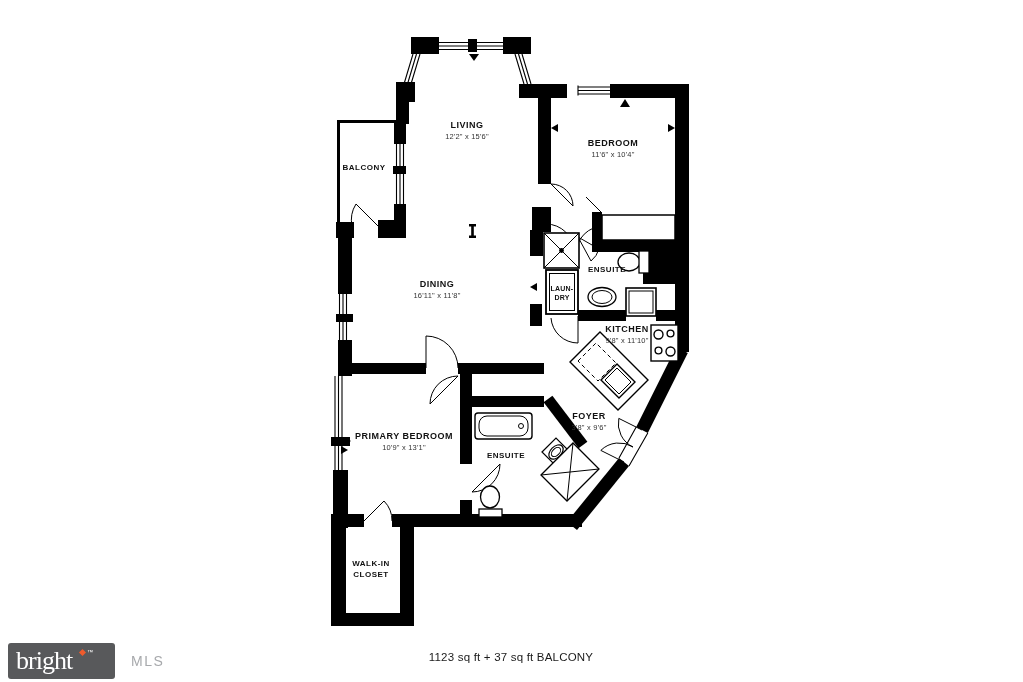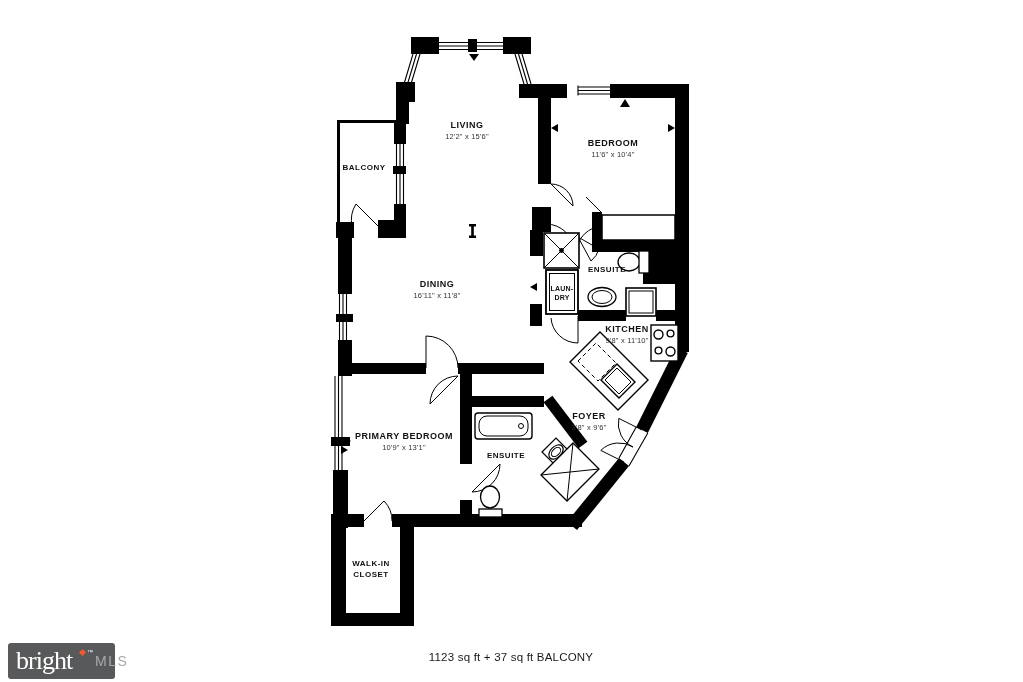--- a/index.html
+++ b/index.html
@@ -6,21 +6,21 @@
   .canvas{position:relative;width:979px;height:682px;background:#ffffff;overflow:hidden;
           font-family:"Liberation Sans",sans-serif;}
   svg{position:absolute;inset:0;}
   .room-name{font-family:"Liberation Sans",sans-serif;font-size:9px;font-weight:700;
              fill:#111;letter-spacing:.5px;}
   .room-dims{font-family:"Liberation Sans",sans-serif;font-size:7.5px;fill:#333;letter-spacing:.2px;}
   .room-name.small{font-size:8px;}
   .room-name.tiny{font-size:7px;letter-spacing:.2px;}
   .footer-text{font-family:"Liberation Sans",sans-serif;font-size:11.5px;fill:#1a1a1a;letter-spacing:.2px;}
   .logo{position:absolute;left:8px;top:643px;width:107px;height:36px;background:#58595b;
-        border-radius:3px;display:flex;align-items:center;padding:0 8px;box-sizing:border-box;}
+        border-radius:3px;display:flex;align-items:center;padding:0 8px;box-sizing:border-box;gap:36px;}
   .logo-bright{font-family:"Liberation Serif",serif;font-size:26px;color:#ffffff;
                letter-spacing:-1px;line-height:1;}
   .logo-accent{position:absolute;left:72px;top:7px;width:5px;height:5px;background:#ef5b2c;
                transform:rotate(45deg);}
   .logo-tm{position:absolute;left:79px;top:6px;font-size:6px;color:#ffffff;
            font-family:"Liberation Sans",sans-serif;}
   .logo-mls{font-family:"Liberation Sans",sans-serif;font-size:14px;color:#a7a9ac;
             letter-spacing:1.5px;margin-left:23px;}
 </style>
 </head>

